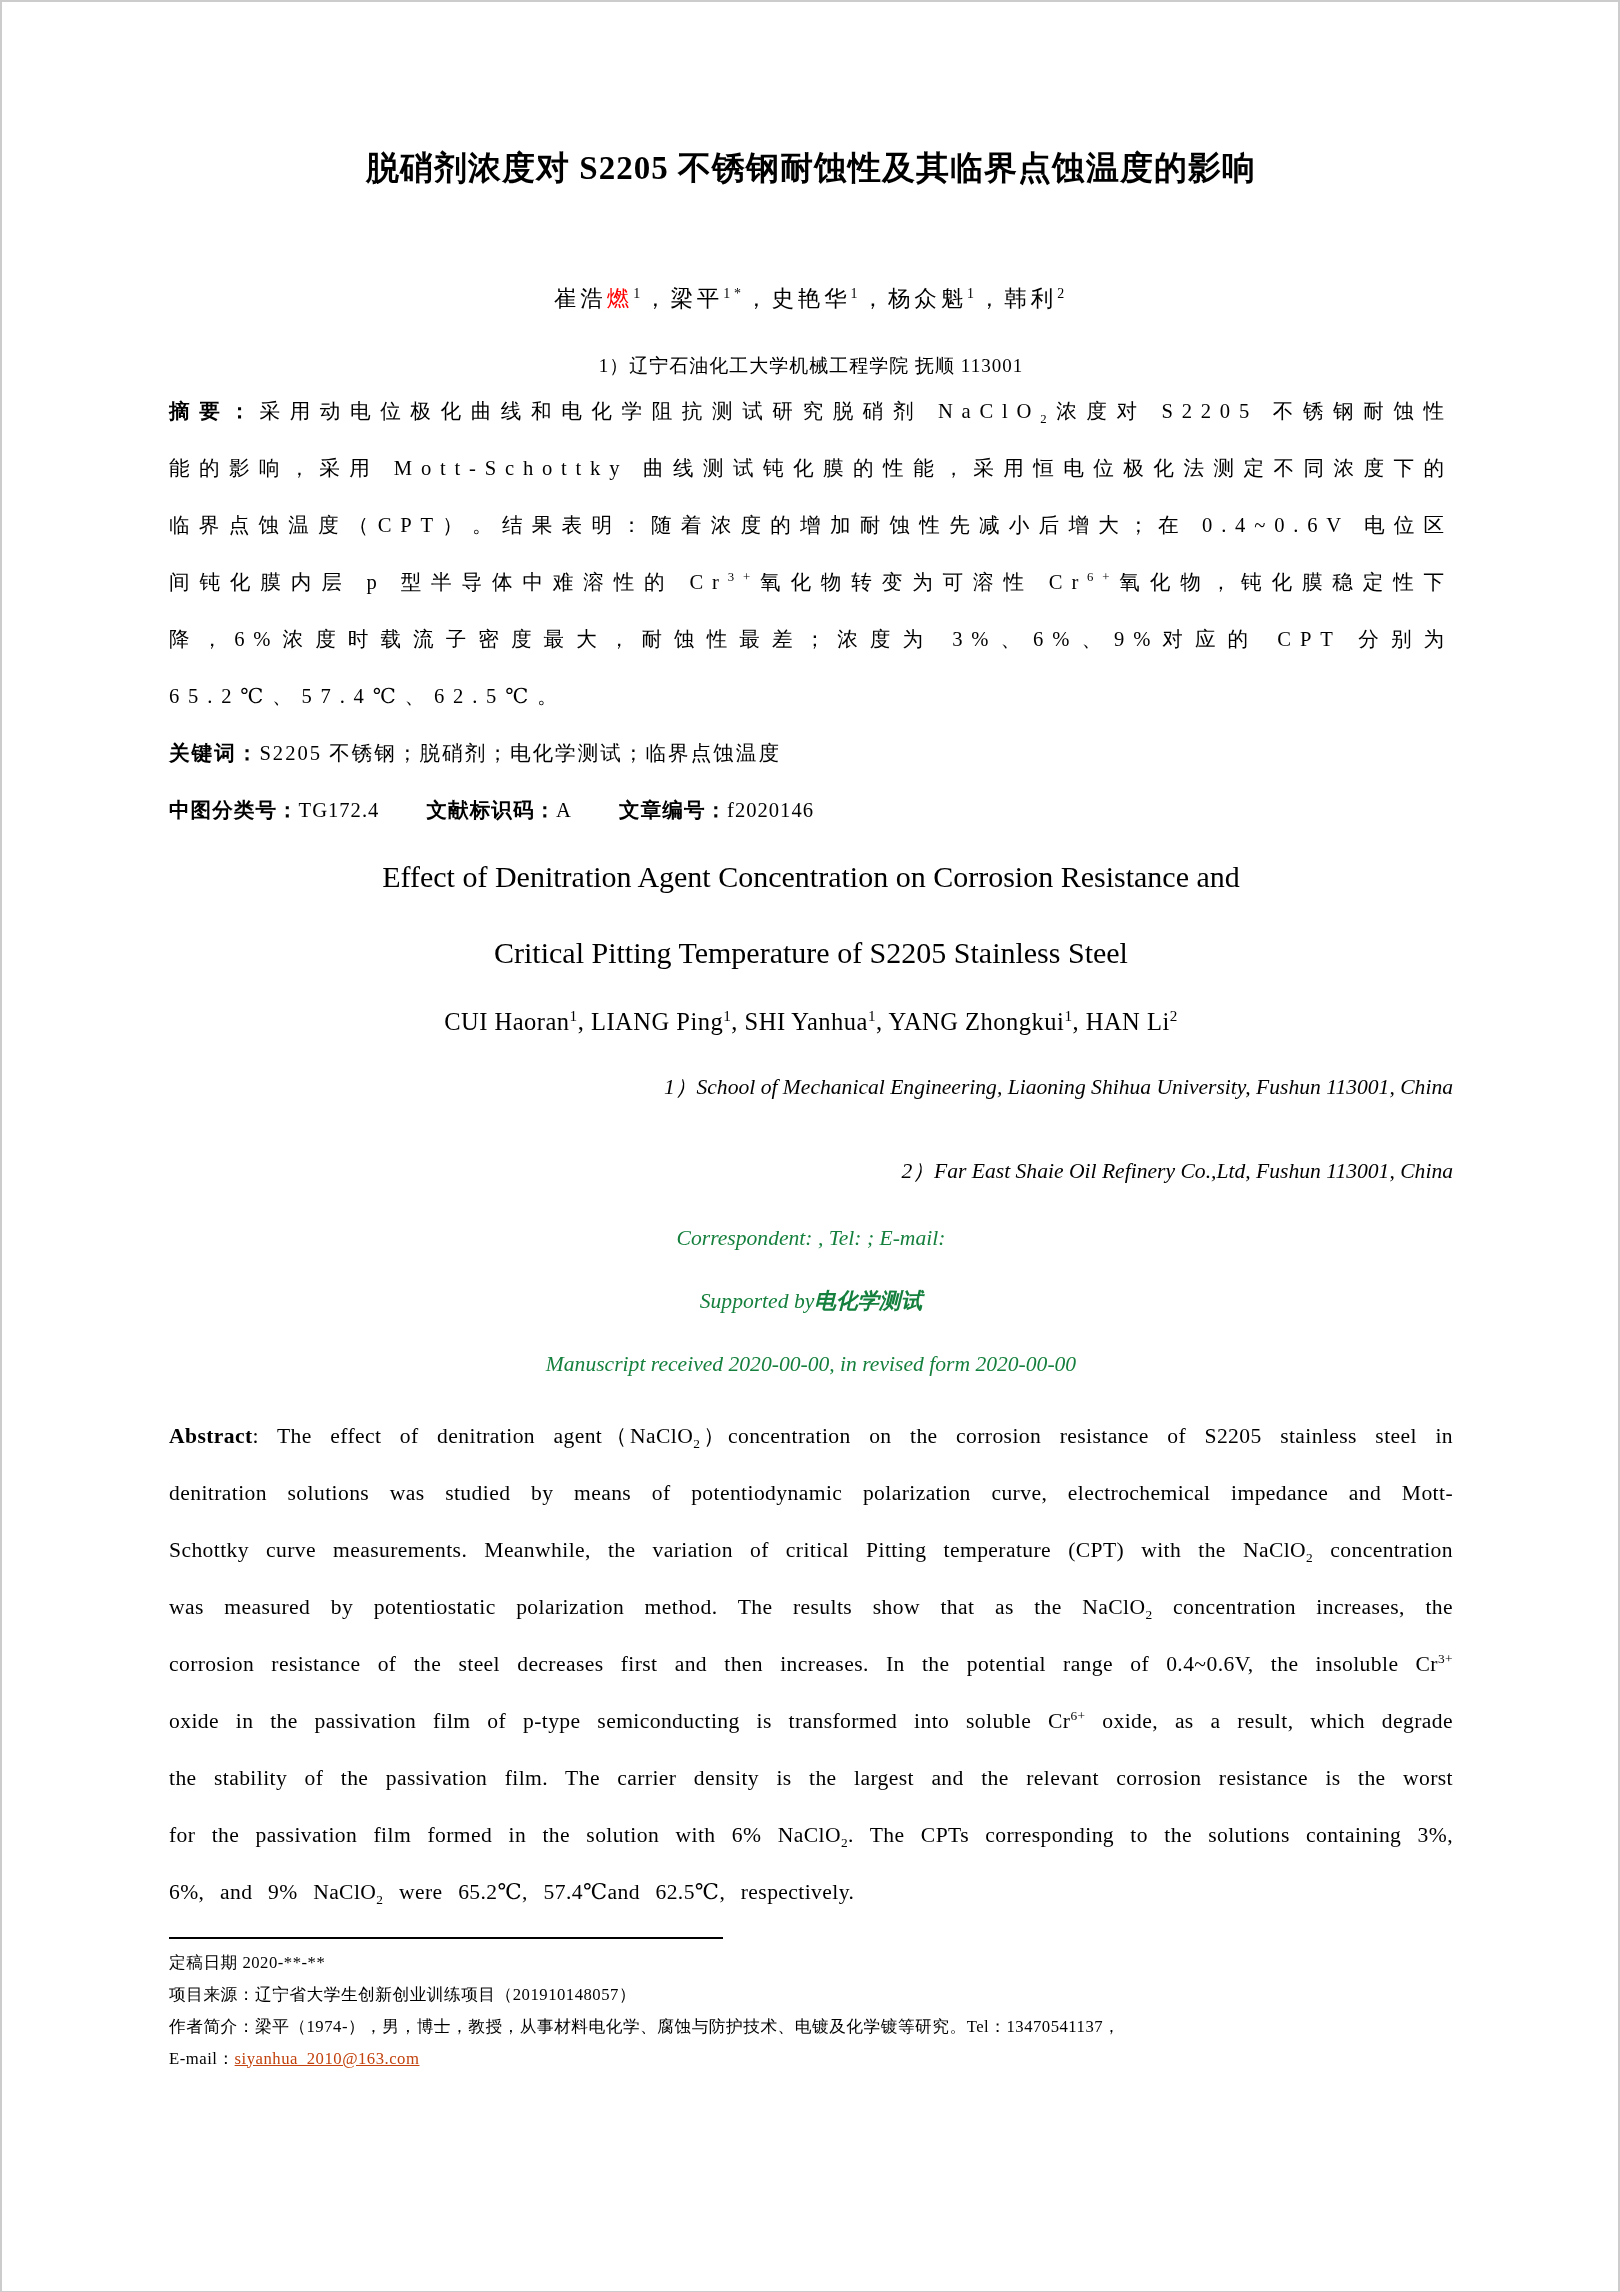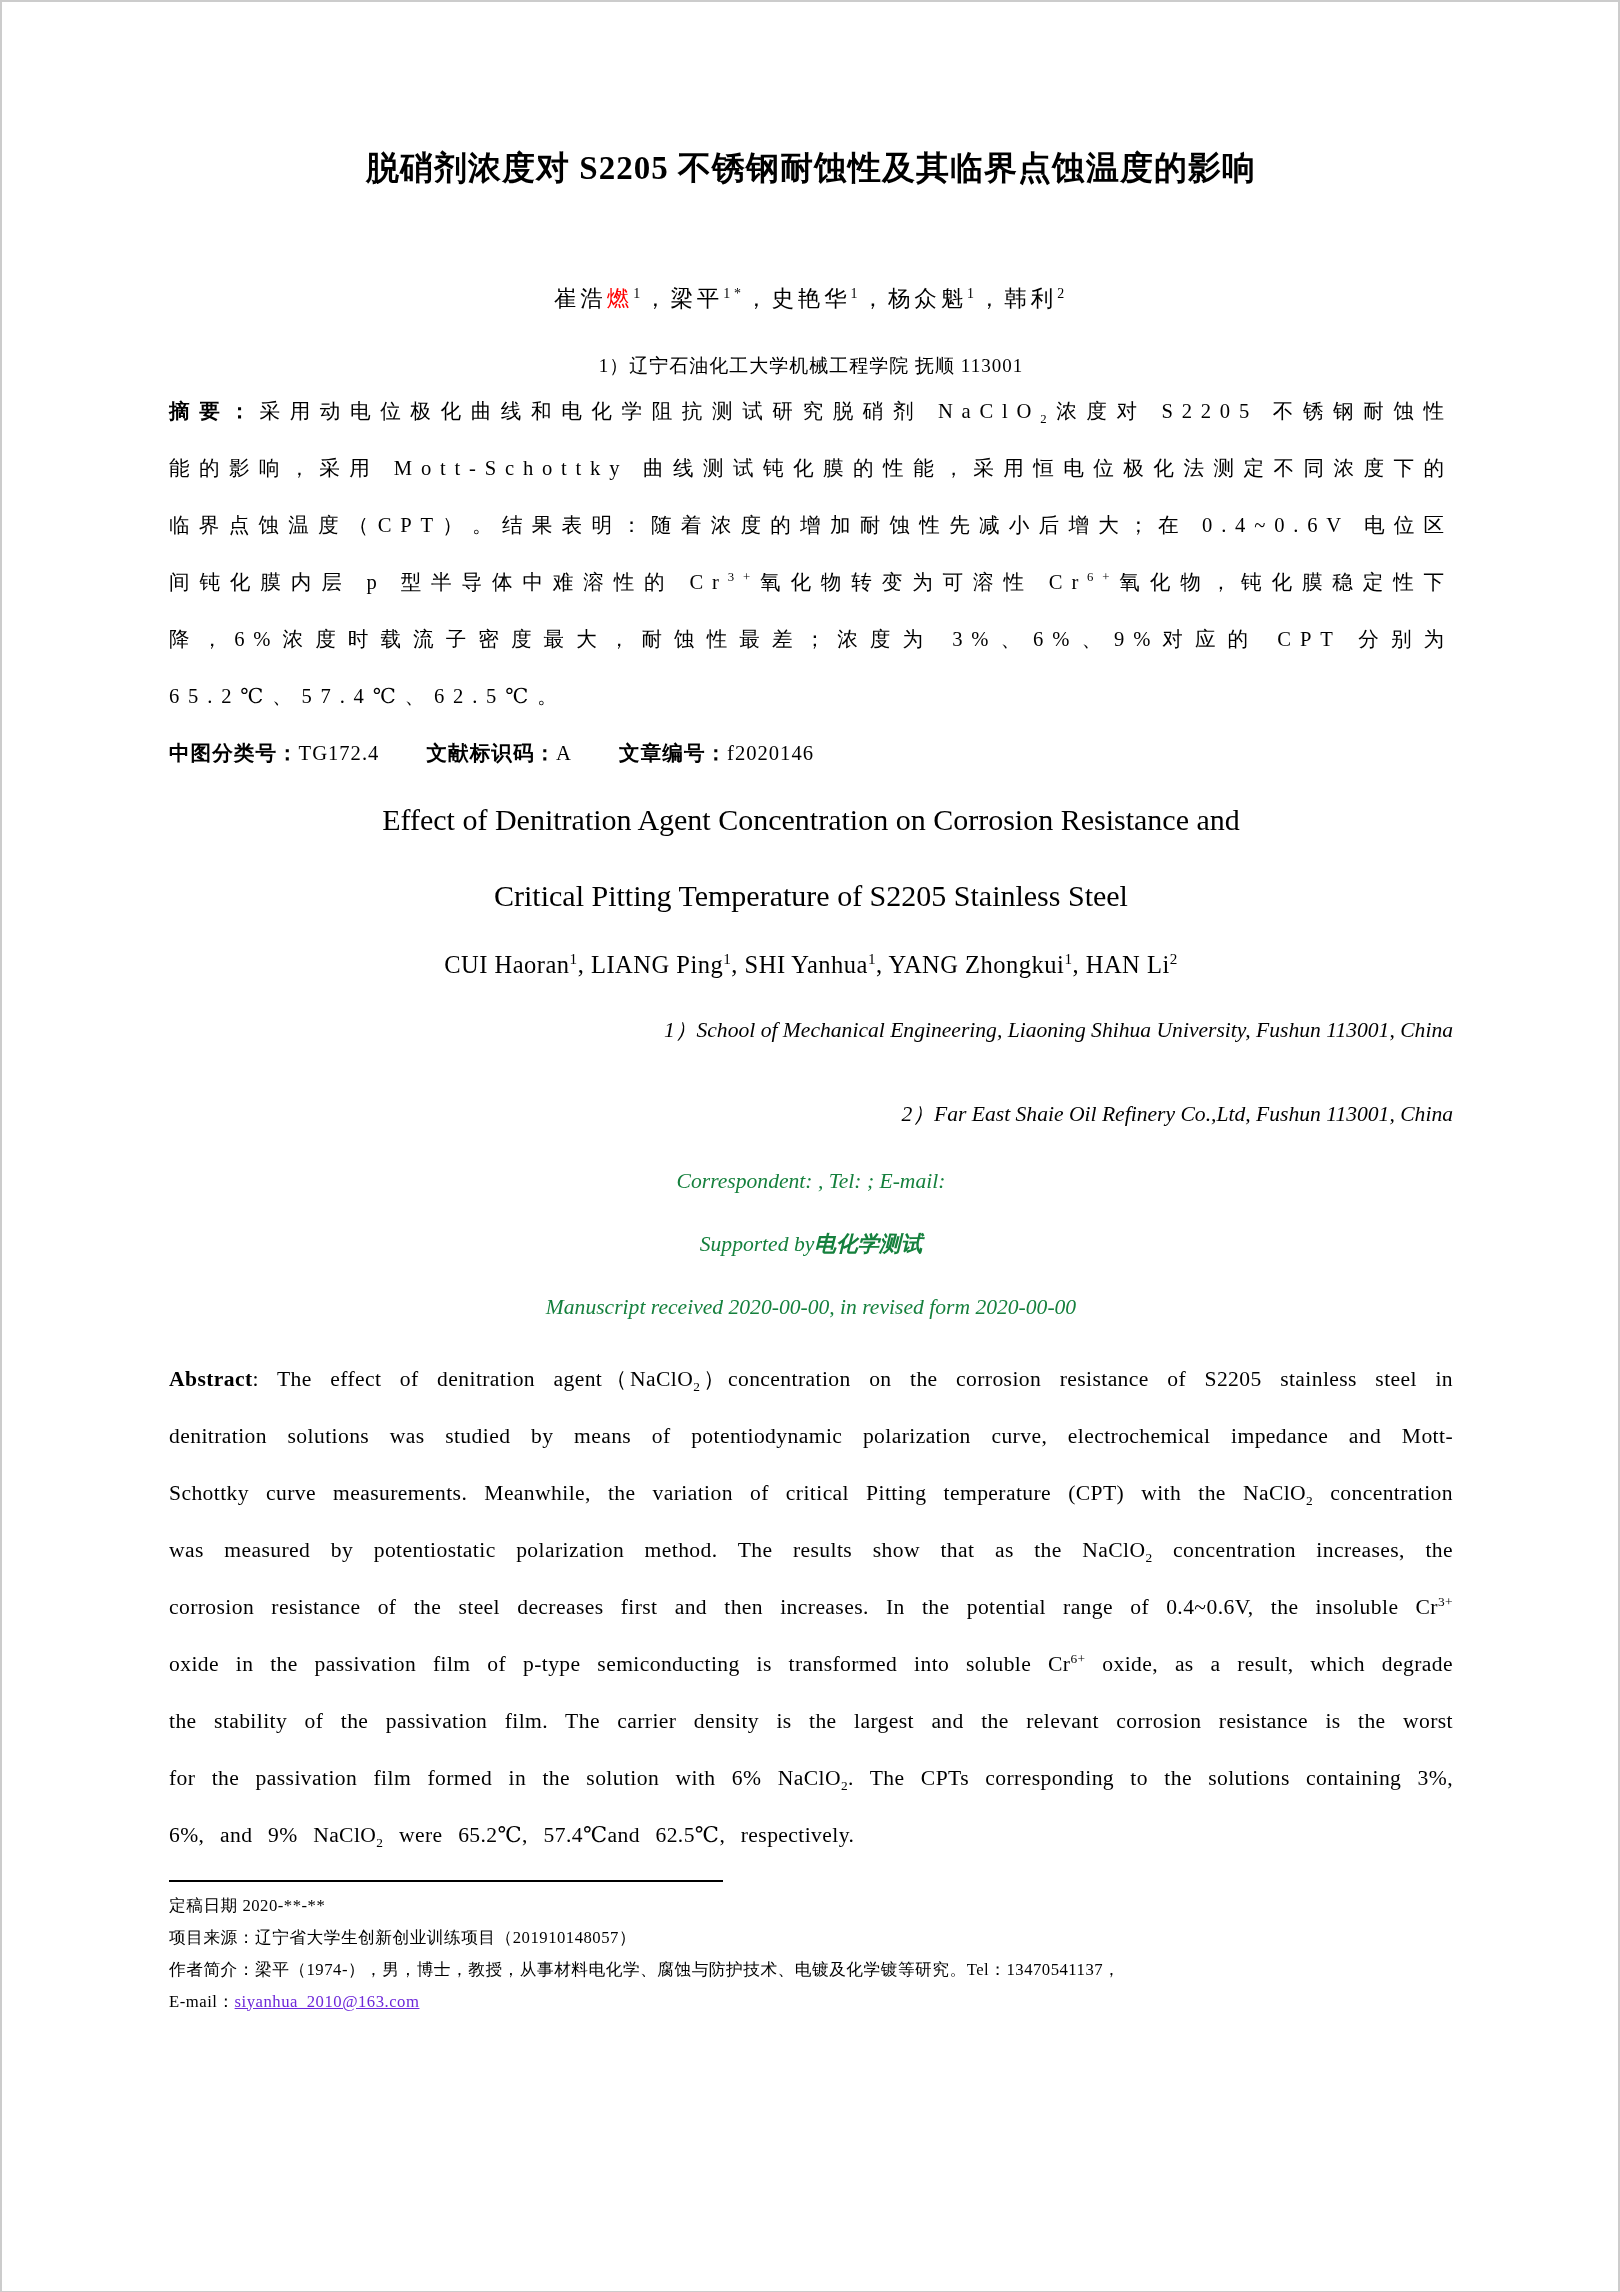--- a/index.html
+++ b/index.html
@@ -68,35 +68,38 @@
     text-align:justify;word-spacing:9.8px;letter-spacing:0.4px;
   }
 
   .footer{
     margin-top:15.7px;
     font-size:16.7px;line-height:32px;letter-spacing:0.5px;
   }
   .footer-rule{
     width:554px;height:0;border-top:2px solid #000000;margin-bottom:7.8px;
   }
-  .email-link{color:#6d28d9;text-decoration:underline;cursor:pointer;}
+  .email-link{color:#c2410c;text-decoration:underline;cursor:pointer;}
 </style>
 </head>
 <body>
 
 <div class="page">
 
   <div class="cn-title">脱硝剂浓度对 S2205 不锈钢耐蚀性及其临界点蚀温度的影响</div>
 
   <div class="cn-authors"><span>崔浩</span><span style="color: rgb(255, 0, 0);">燃</span><sup>1</sup><span>，梁平</span><sup>1*</sup><span>，史艳华</span><sup>1</sup><span>，杨众魁</span><sup>1</sup><span>，韩利</span><sup>2</sup></div>
 
   <div class="cn-affil first">1）辽宁石油化工大学机械工程学院 抚顺 113001</div>
 
   <div class="cn-abstract"><span style="font-weight: bold;">摘要：</span><span>采用动电位极化曲线和电化学阻抗测试研究脱硝剂 NaClO</span><sub>2</sub><span>浓度对 S2205 不锈钢耐蚀性能的影响，采用 Mott-Schottky 曲线测试钝化膜的性能，采用恒电位极化法测定不同浓度下的临界点蚀温度（CPT）。结果表明：随着浓度的增加耐蚀性先减小后增大；在 0.4~0.6V 电位区间钝化膜内层 p 型半导体中难溶性的 Cr</span><sup>3+</sup><span>氧化物转变为可溶性 Cr</span><sup>6+</sup><span>氧化物，钝化膜稳定性下降，6%浓度时载流子密度最大，耐蚀性最差；浓度为 3%、6%、9%对应的 CPT 分别为 65.2℃、57.4℃、62.5℃。</span></div>
 
+  <div class="cn-keywords">
+    <span class="bold">关键词：</span><span>S2205 不锈钢；脱硝剂；电化学测试；临界点蚀温度</span>
+  </div>
 
   <div class="cn-class">
     <span class="lbl">中图分类号：</span><span class="val">TG172.4</span>
     <span class="lbl">文献标识码：</span><span class="val">A</span>
     <span class="lbl">文章编号：</span><span>f2020146</span>
   </div>
 
   <div class="en-title">
     <div>Effect of Denitration Agent Concentration on Corrosion Resistance and</div>
     <div>Critical Pitting Temperature of S2205 Stainless Steel</div>

